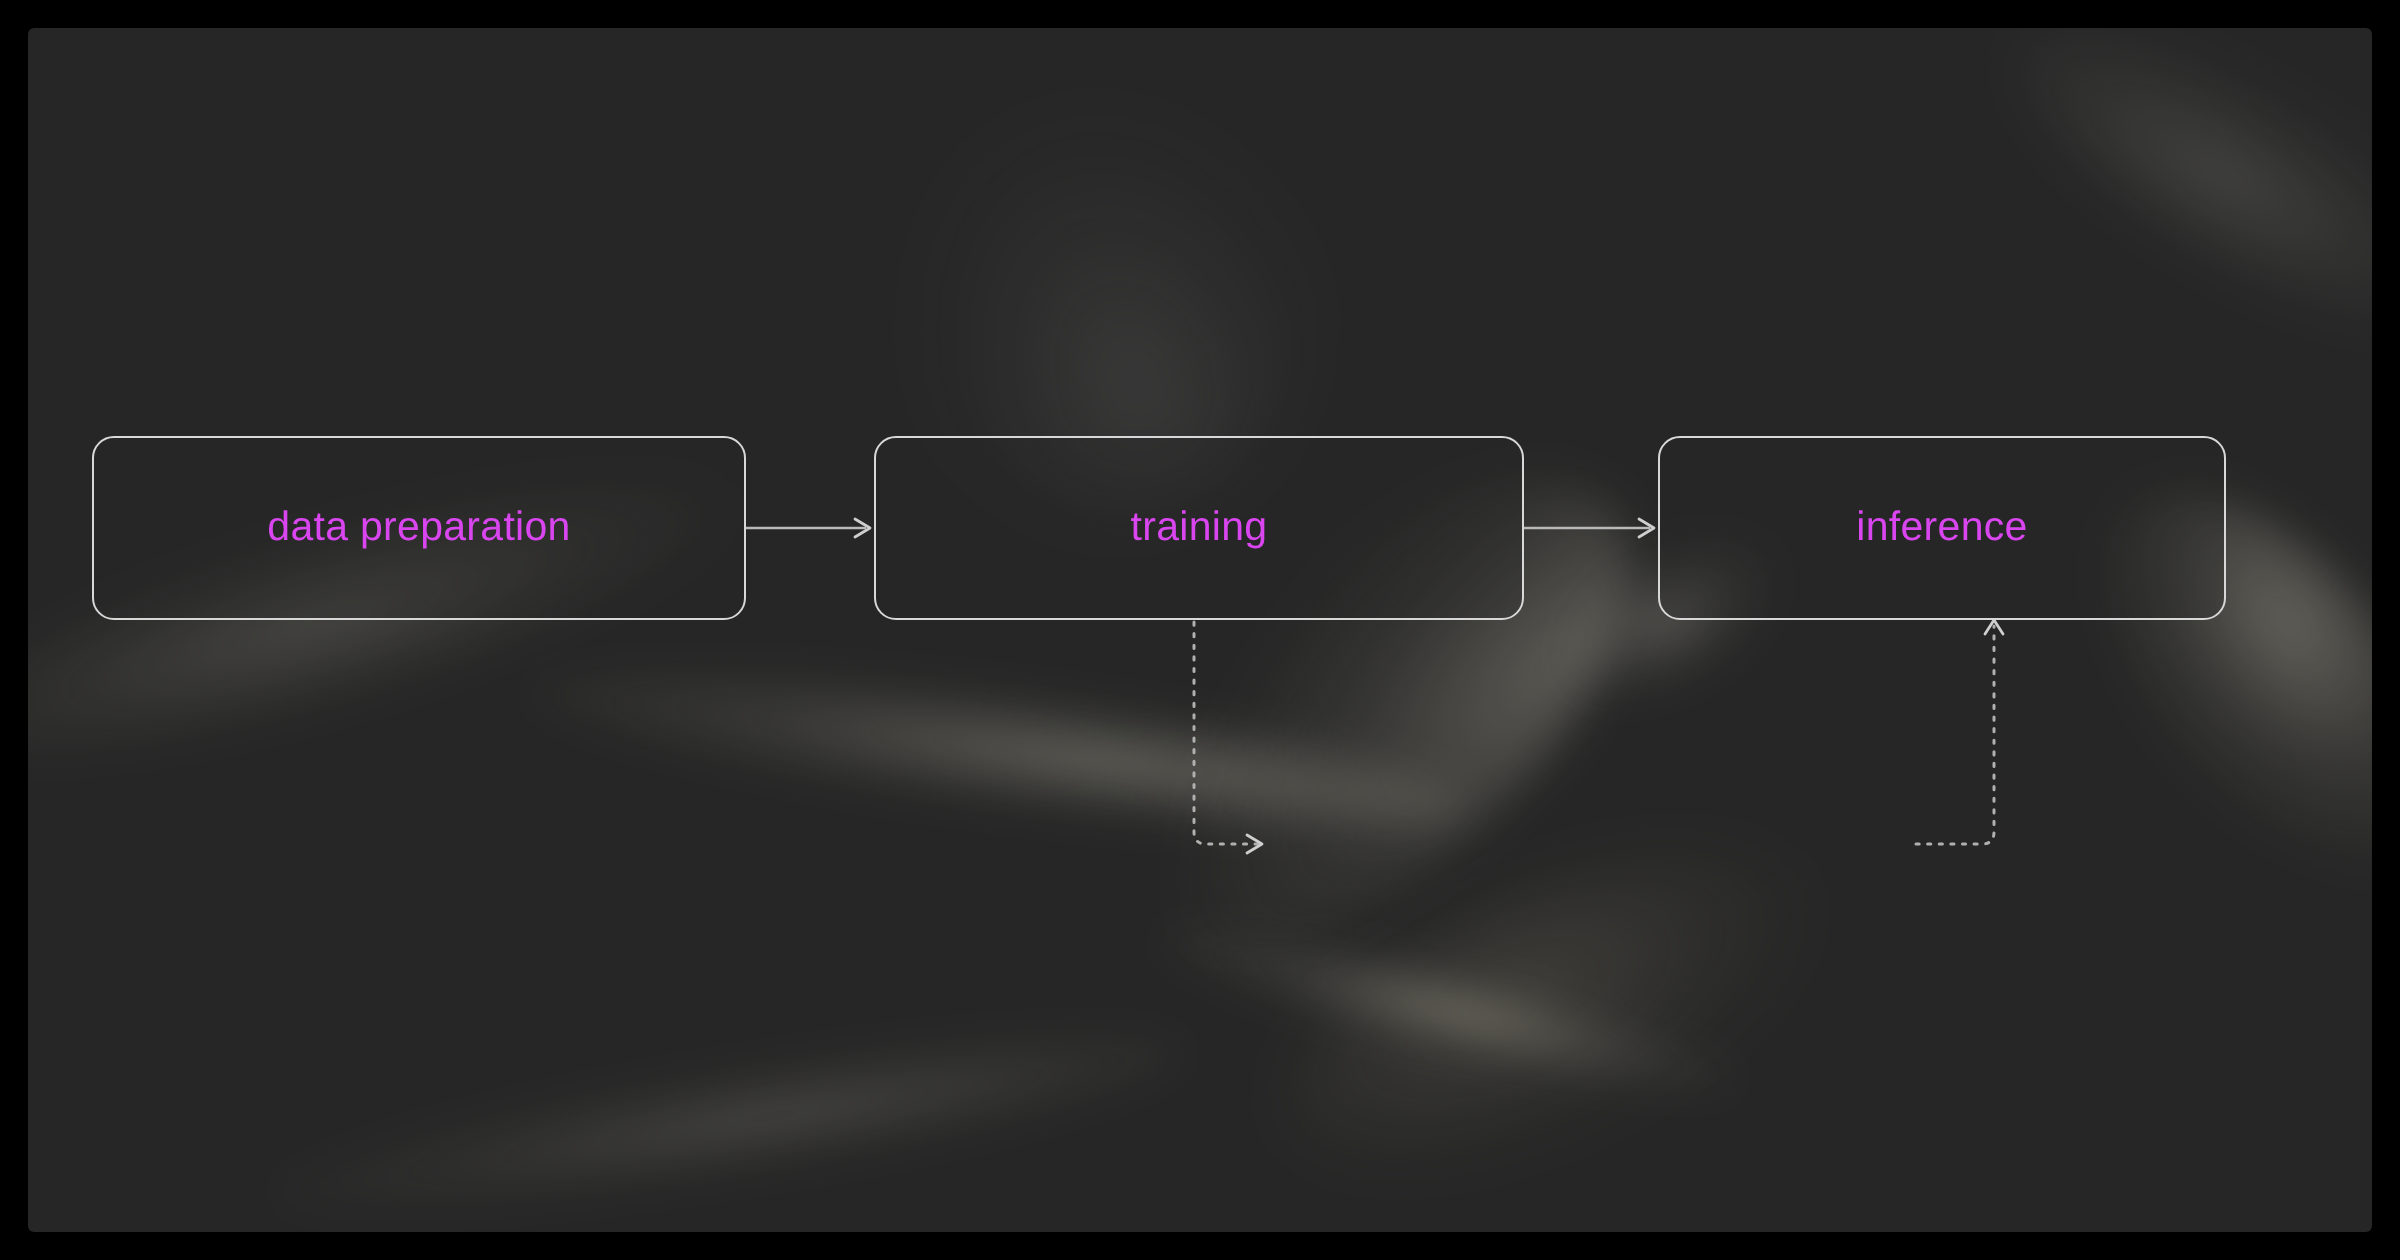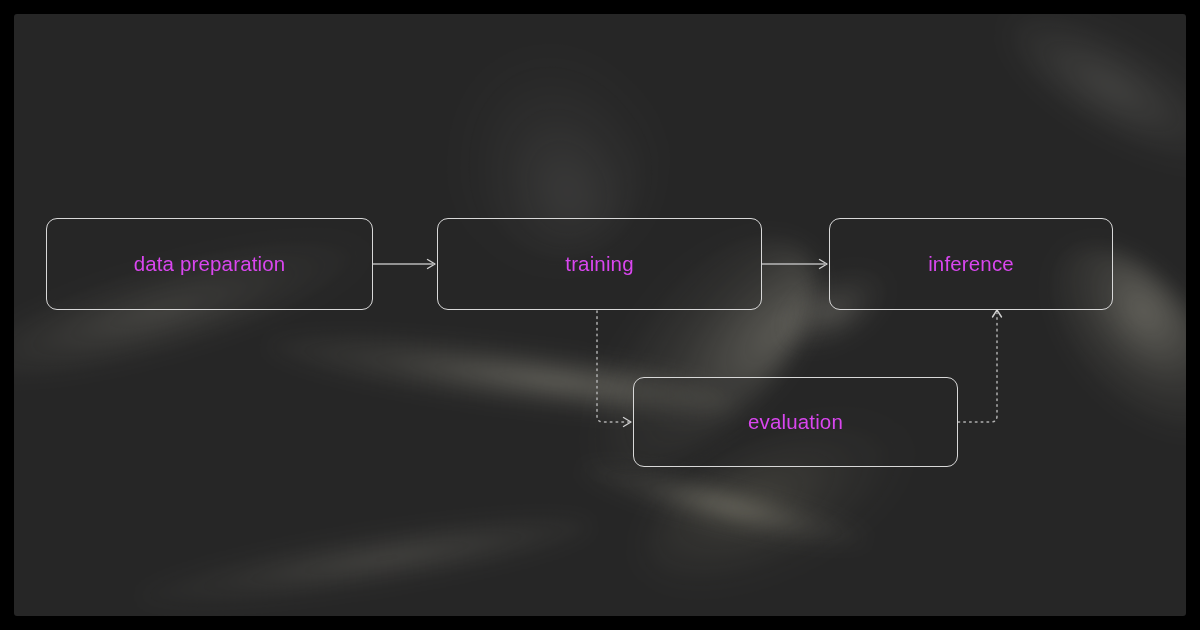--- a/index.html
+++ b/index.html
@@ -230,18 +230,15 @@
     </div>
 
     <div class="node" id="node-training">
       <span class="node-label">training</span>
     </div>
 
     <div class="node" id="node-inference">
       <span class="node-label">inference</span>
     </div>
 
-    <div class="node" id="node-evaluation">
-      <span class="node-label">evaluation</span>
-    </div>
 
   </div>
 </div>
 
 </body></html>

